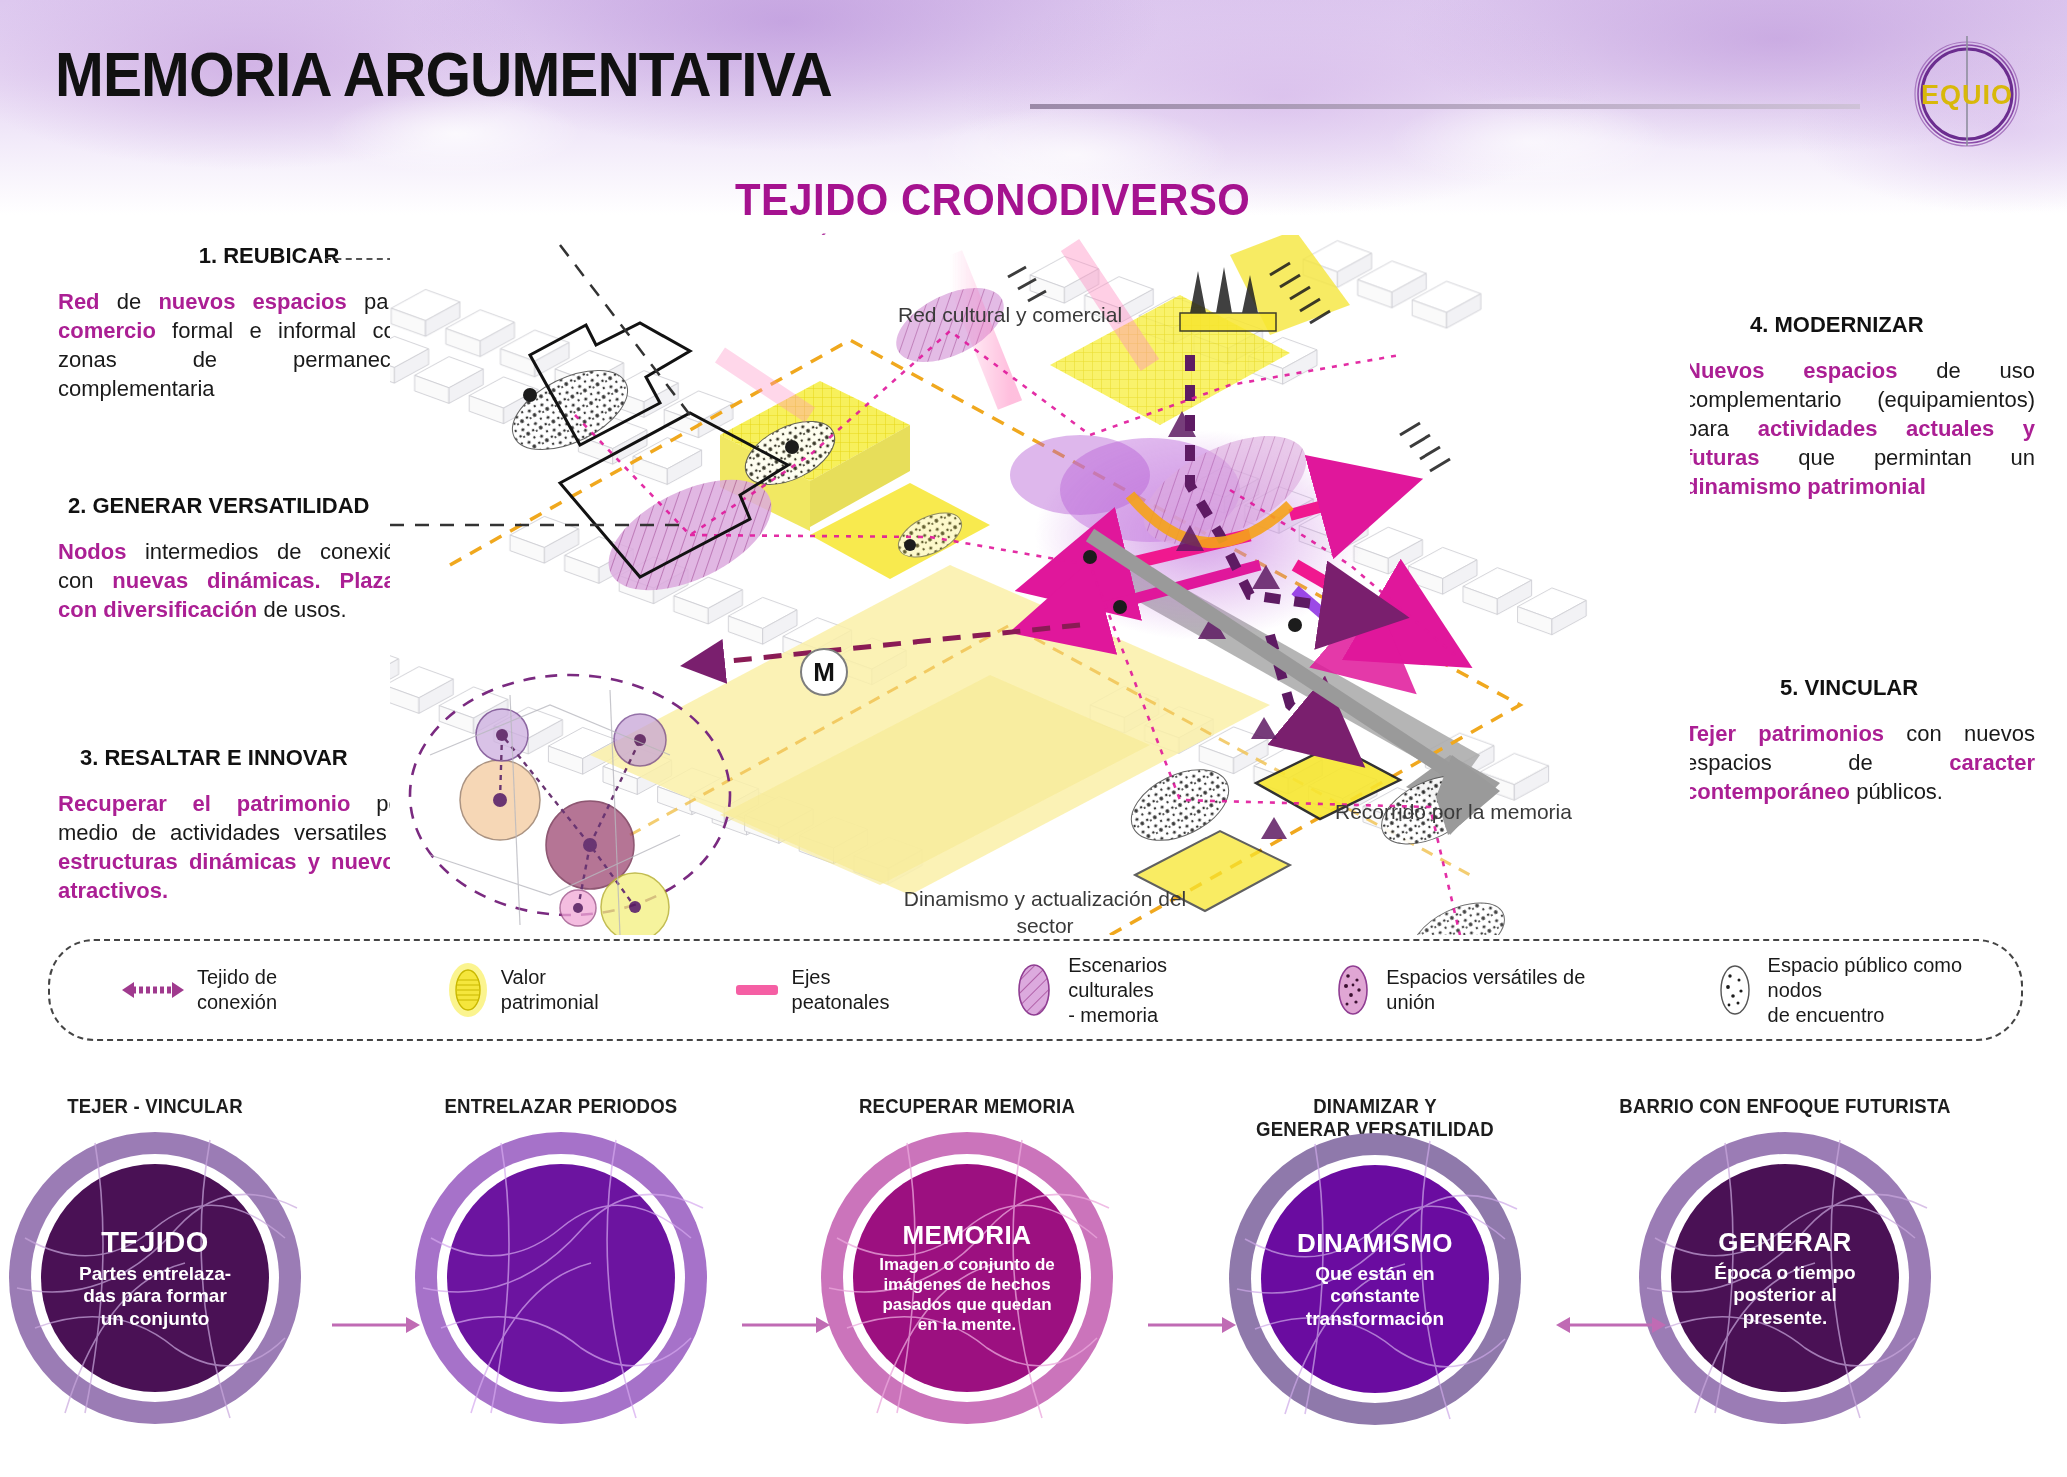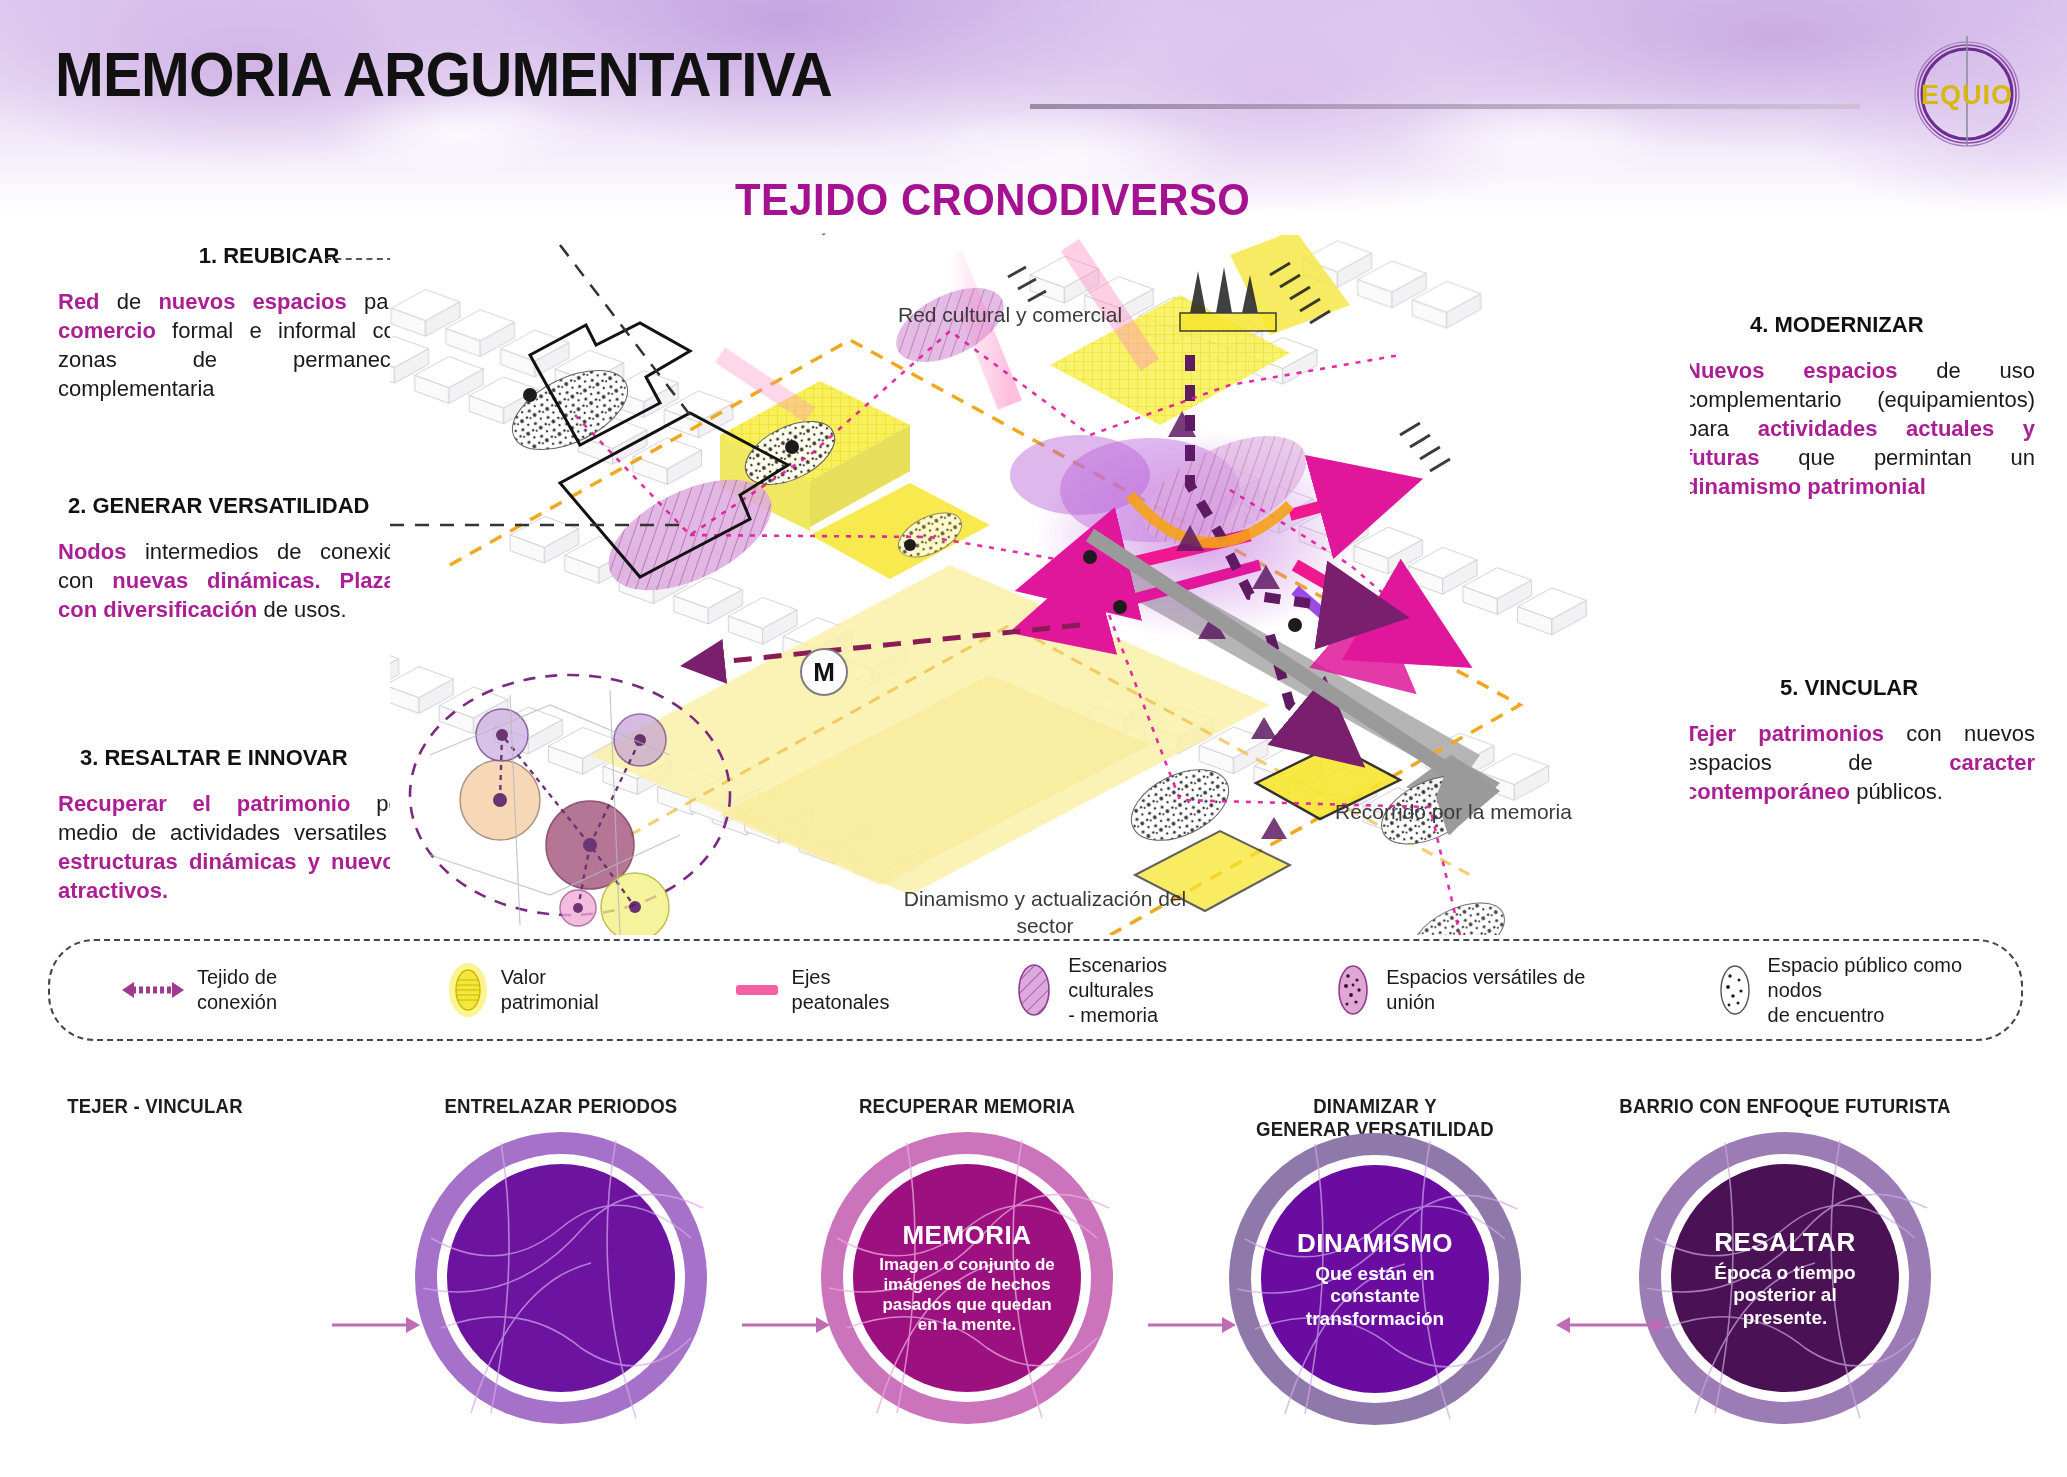--- a/index.html
+++ b/index.html
@@ -530,20 +530,41 @@
     </svg>
     <span class="lbl">Espacio público como nodos
 de encuentro</span>
   </div>
 </div>
 
 <div class="circles">
 
   <div class="ccol" style="left:-40px">
     <div class="ccap">TEJER - VINCULAR</div>
+    <div class="cwrap">
+      <svg viewBox="0 0 300 300">
+        <circle cx="150" cy="150" r="146" fill="#9b7cb5"></circle>
+        <circle cx="150" cy="150" r="124" fill="#ffffff"></circle>
+        <circle cx="150" cy="150" r="114" fill="#4a1155"></circle>
+        <g stroke="#c9a8dd" stroke-width="1.6" fill="none" opacity=".7">
+          <path d="M20 110 q70 40 130 -10 q60 -50 130 10"></path>
+          <path d="M30 200 q80 -30 140 20 q60 40 110 -10"></path>
+          <path d="M90 15 q20 120 -10 270"></path>
+          <path d="M205 12 q-25 140 20 278"></path>
+          <path d="M12 160 q90 20 160 -60 q50 -55 120 -20"></path>
+          <path d="M60 285 q40 -130 120 -150"></path>
+        </g>
+      </svg>
+      <div class="ctext">
+        <div class="ctitle">TEJIDO</div>
+        <div class="cdesc" style="white-space:pre-line">Partes entrelaza-
+das  para formar
+un conjunto</div>
+      </div>
+    </div>
   </div>
 
   <div class="ccol" style="left:366px">
     <div class="ccap">ENTRELAZAR PERIODOS</div>
     <div class="cwrap">
       <svg viewBox="0 0 300 300">
         <circle cx="150" cy="150" r="146" fill="#a672c9"></circle>
         <circle cx="150" cy="150" r="124" fill="#ffffff"></circle>
         <circle cx="150" cy="150" r="114" fill="#6c14a0"></circle>
         <g stroke="#d5a8ef" stroke-width="1.6" fill="none" opacity=".7">
@@ -620,21 +641,21 @@
         <g stroke="#c9a8dd" stroke-width="1.6" fill="none" opacity=".7">
           <path d="M20 110 q70 40 130 -10 q60 -50 130 10"></path>
           <path d="M30 200 q80 -30 140 20 q60 40 110 -10"></path>
           <path d="M90 15 q20 120 -10 270"></path>
           <path d="M205 12 q-25 140 20 278"></path>
           <path d="M12 160 q90 20 160 -60 q50 -55 120 -20"></path>
           <path d="M60 285 q40 -130 120 -150"></path>
         </g>
       </svg>
       <div class="ctext">
-        <div class="ctitle md">RESALTAR</div>
+        <div class="ctitle md">GENERAR</div>
         <div class="cdesc" style="white-space:pre-line">Época o tiempo
 posterior al
 presente.</div>
       </div>
     </div>
   </div>
 
   <svg class="arrow" style="left:330px; width:90px" viewBox="0 0 90 24">
     <path d="M2 12 H76" stroke="#c06bb4" stroke-width="3"></path>
     <path d="M76 4 L90 12 L76 20 Z" fill="#c06bb4"></path>

